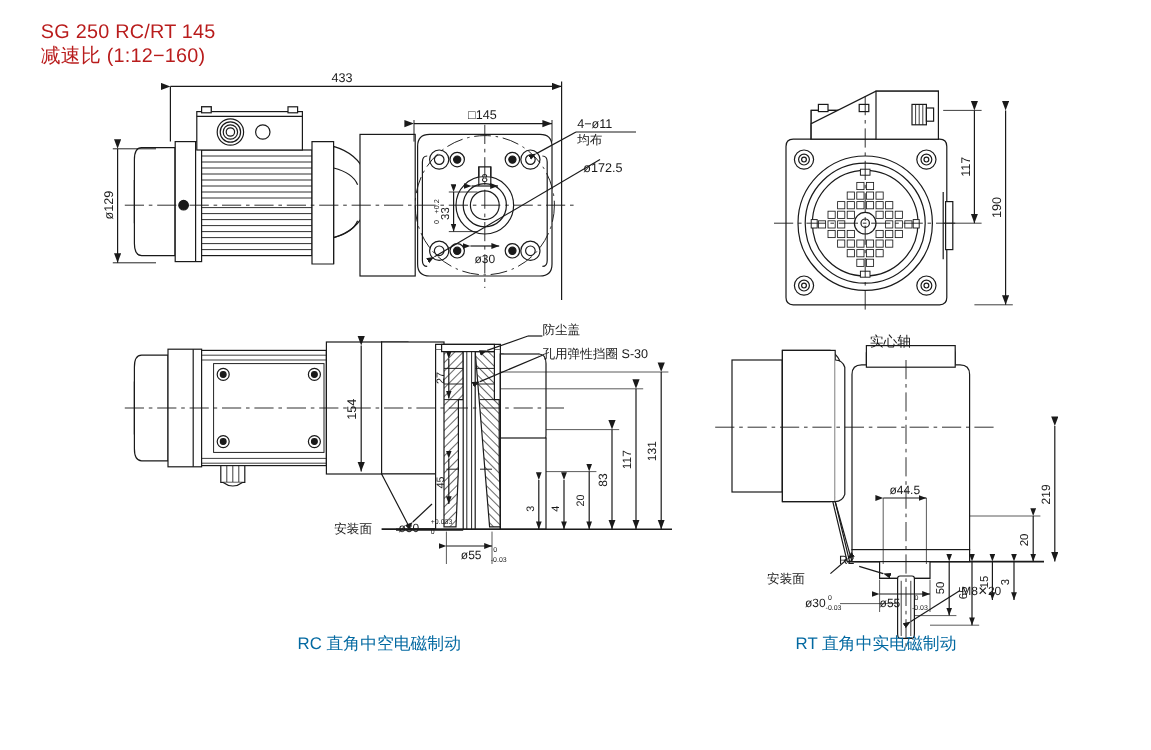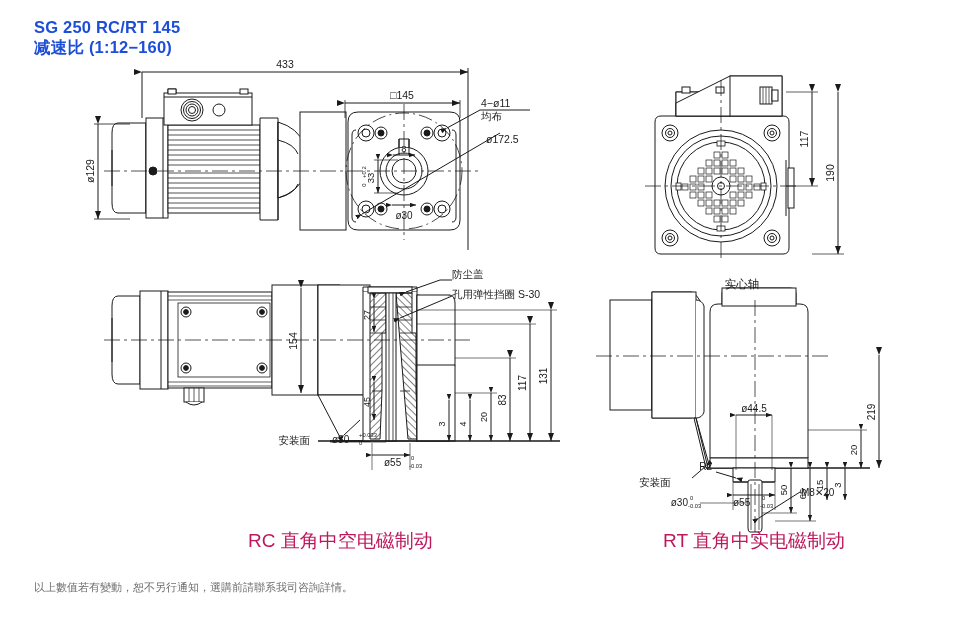--- a/index.html
+++ b/index.html
@@ -8,32 +8,32 @@
     width: 959px; height: 625px;
     background: #ffffff;
     font-family: "Liberation Sans", sans-serif;
     position: relative;
     overflow: hidden;
   }
   #sheet { position: absolute; inset: 0; }
 
   .title-block { position: absolute; left: 34px; top: 18px; }
   .title-line1, .title-line2 {
-    color: #1d4ed8;
-    font-weight: bold;
+    color: #b91c1c;
+    font-weight: normal;
     letter-spacing: .2px;
     white-space: nowrap;
   }
   .title-line1 { font-size: 16.5px; line-height: 19px; }
   .title-line2 { font-size: 16.5px; line-height: 20px; }
 
   .caption {
     position: absolute;
-    font-size: 19px;
-    color: #be185d;
+    font-size: 14px;
+    color: #0369a1;
     white-space: nowrap;
   }
   #cap-rc { left: 248px; top: 528px; }
   #cap-rt { left: 663px; top: 528px; text-align: center; }
 
   .footnote {
     position: absolute;
     left: 34px; top: 580px;
     font-size: 11px;
     color: #6f6f6f;
@@ -589,15 +589,14 @@
           <text x="875" y="412" font-size="10" text-anchor="middle" stroke="none" transform="rotate(-90 875 412)">219</text>
         </g>
       </g>
 
     </g>
   </svg>
 
   <div class="caption" id="cap-rc">RC 直角中空电磁制动</div>
   <div class="caption" id="cap-rt">RT 直角中实电磁制动</div>
 
-  <div class="footnote">以上數值若有變動，恕不另行通知，選購前請聯系我司咨詢詳情。</div>
 
 </div>
 
 </body></html>

